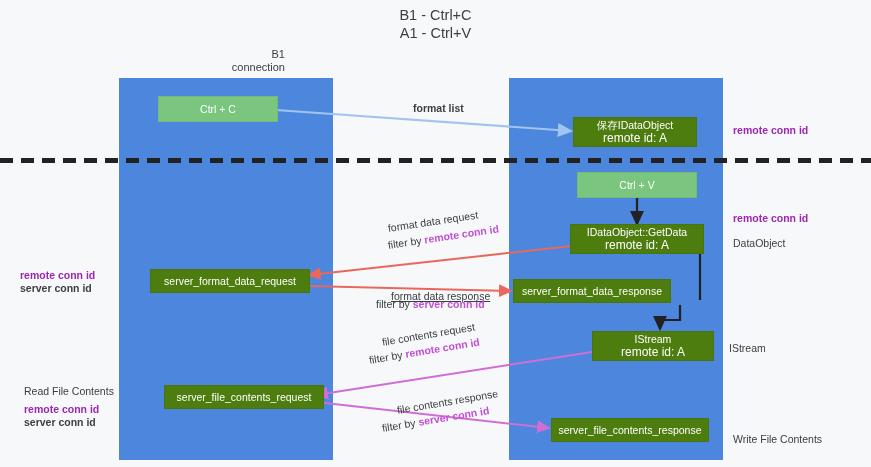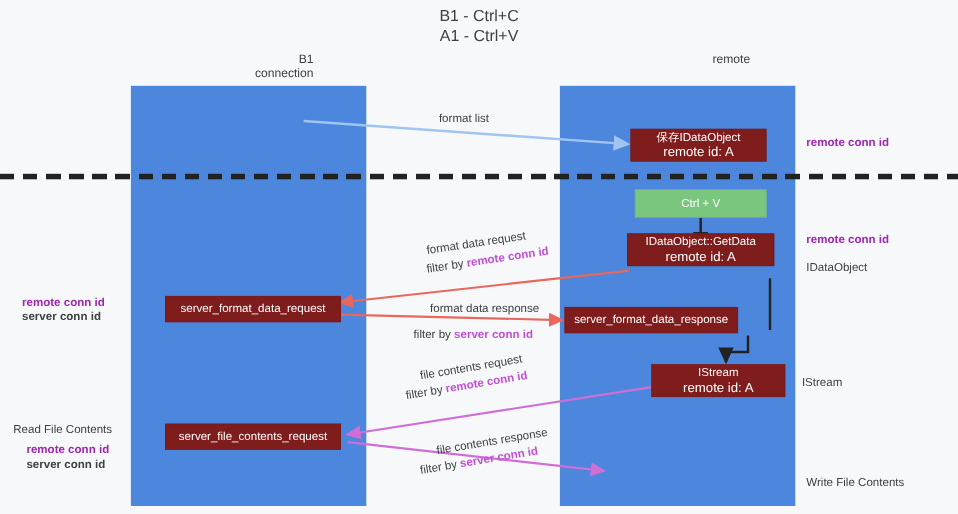--- a/index.html
+++ b/index.html
@@ -24,21 +24,21 @@
 
   .lane{position:absolute;background:#4c86dd;}
 
   .node{
     position:absolute;box-sizing:border-box;
     display:flex;flex-direction:column;align-items:center;justify-content:center;
     color:#ffffff;font-size:10.5px;line-height:13px;text-align:center;
     border:1px solid rgba(0,0,0,0.06);
   }
   .node.green{background:#7bc67e;}
-  .node.orange{background:#7f1d1d;}
+  .node.orange{background:#4d7c0f;}
   .node .l2{font-size:12px;}
 
   .edge-label{
     position:absolute;color:#3c4043;font-size:10.5px;line-height:13px;
     white-space:nowrap;
   }
   .edge-label.rot-up{transform:rotate(-8.5deg);transform-origin:left top;}
   .edge-label.rot-up2{transform:rotate(-9.5deg);transform-origin:left top;}
   .purple{color:#c04fd4;font-weight:700;}
   .purple-dark{color:#9c27b0;font-weight:700;}
@@ -64,21 +64,20 @@
   <div class="title">
     <div>B1 - Ctrl+C</div>
     <div>A1 - Ctrl+V</div>
   </div>
 
   <div class="col-head" style="left:155px;top:48px;width:130px;">
     <div>B1</div>
     <div>connection</div>
   </div>
   <div class="col-head" style="left:552px;top:48px;width:130px;">
-    <div>remote</div>
   </div>
 
   <div class="lane" style="left:119px;top:78px;width:214px;height:382px;"></div>
   <div class="lane" style="left:509px;top:78px;width:214px;height:382px;"></div>
 
   <svg class="wires" viewBox="0 0 871 467">
     <defs>
       <marker id="ah-blue" markerWidth="7" markerHeight="7" refX="6" refY="3.2" orient="auto">
         <path d="M0,0 L7,3.2 L0,6.4 z" fill="#9fc5f0"></path>
       </marker>
@@ -105,81 +104,87 @@
 
     <path d="M700,253 L700,300" stroke="#222" stroke-width="2.2" fill="none"></path>
 
     <line x1="592" y1="352" x2="316" y2="395" stroke="#cf6fd6" stroke-width="2" marker-end="url(#ah-mag)"></line>
 
     <line x1="316" y1="402" x2="549" y2="428" stroke="#cf6fd6" stroke-width="2" marker-end="url(#ah-mag)"></line>
   </svg>
 
   <div class="dashed"></div>
 
+  <div class="node green" style="left:158px;top:96px;width:120px;height:26px;">
+    <div>Ctrl + C</div>
+  </div>
 
   <div class="node orange" style="left:150px;top:269px;width:160px;height:24px;">
     <div>server_format_data_request</div>
   </div>
 
-  <div class="node orange" style="left:150px;top:385px;width:160px;height:24px;">
+  <div class="node orange" style="left:164px;top:385px;width:160px;height:24px;">
     <div>server_file_contents_request</div>
   </div>
 
   <div class="node orange" style="left:573px;top:117px;width:124px;height:30px;">
     <div>保存IDataObject</div>
     <div class="l2">remote id: A</div>
   </div>
 
   <div class="node green" style="left:577px;top:172px;width:120px;height:26px;">
     <div>Ctrl + V</div>
   </div>
 
-  <div class="node orange" style="left:570px;top:212px;width:134px;height:30px;">
+  <div class="node orange" style="left:570px;top:224px;width:134px;height:30px;">
     <div>IDataObject::GetData</div>
     <div class="l2">remote id: A</div>
   </div>
 
   <div class="node orange" style="left:513px;top:279px;width:158px;height:24px;">
     <div>server_format_data_response</div>
   </div>
 
   <div class="node orange" style="left:592px;top:331px;width:122px;height:30px;">
     <div>IStream</div>
     <div class="l2">remote id: A</div>
   </div>
 
+  <div class="node orange" style="left:551px;top:418px;width:158px;height:24px;">
+    <div>server_file_contents_response</div>
+  </div>
 
-  <div class="edge-label" style="left:399px;top:102px;">format list</div>
+  <div class="edge-label" style="left:413px;top:102px;font-weight:bold;">format list</div>
 
   <div class="edge-label rot-up" style="left:387px;top:222px;">format data request</div>
   <div class="edge-label rot-up" style="left:387px;top:239px;">
     <span>filter by </span><span class="purple">remote conn id</span>
   </div>
 
-  <div class="edge-label" style="left:391px;top:275px;">format data response</div>
+  <div class="edge-label" style="left:391px;top:290px;text-decoration:underline;">format data response</div>
   <div class="edge-label" style="left:376px;top:298px;">
     <span>filter by </span><span class="purple">server conn id</span>
   </div>
 
   <div class="edge-label rot-up2" style="left:381px;top:336px;">file contents request</div>
   <div class="edge-label rot-up2" style="left:368px;top:354px;">
     <span>filter by </span><span class="purple">remote conn id</span>
   </div>
 
   <div class="edge-label rot-up2" style="left:396px;top:404px;">file contents response</div>
   <div class="edge-label rot-up2" style="left:381px;top:422px;">
     <span>filter by </span><span class="purple">server conn id</span>
   </div>
 
   <div class="side-label purple-dark" style="left:733px;top:123px;">remote conn id</div>
   <div class="side-label purple-dark" style="left:733px;top:211px;">remote conn id</div>
-  <div class="side-label" style="left:733px;top:236px;">IDataObject</div>
+  <div class="side-label" style="left:733px;top:236px;">DataObject</div>
   <div class="side-label" style="left:729px;top:341px;">IStream</div>
   <div class="side-label" style="left:733px;top:432px;">Write File Contents</div>
 
   <div class="side-label purple-dark" style="left:20px;top:268px;">remote conn id</div>
   <div class="side-label green-txt" style="left:20px;top:281px;">server conn id</div>
 
-  <div class="side-label" style="left:12px;top:384px;">Read File Contents</div>
+  <div class="side-label" style="left:24px;top:384px;">Read File Contents</div>
   <div class="side-label purple-dark" style="left:24px;top:402px;">remote conn id</div>
   <div class="side-label green-txt" style="left:24px;top:415px;">server conn id</div>
 
 </div>
 
 </body></html>

